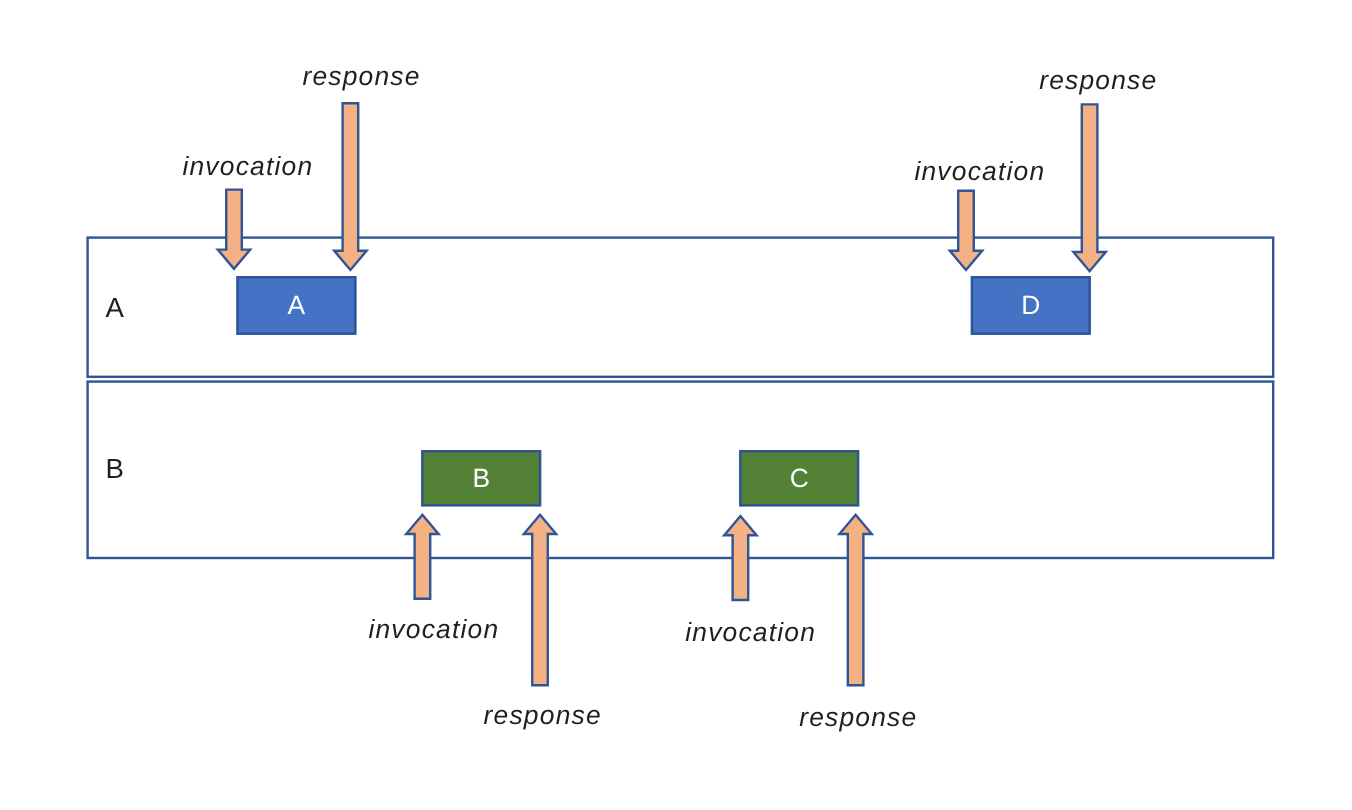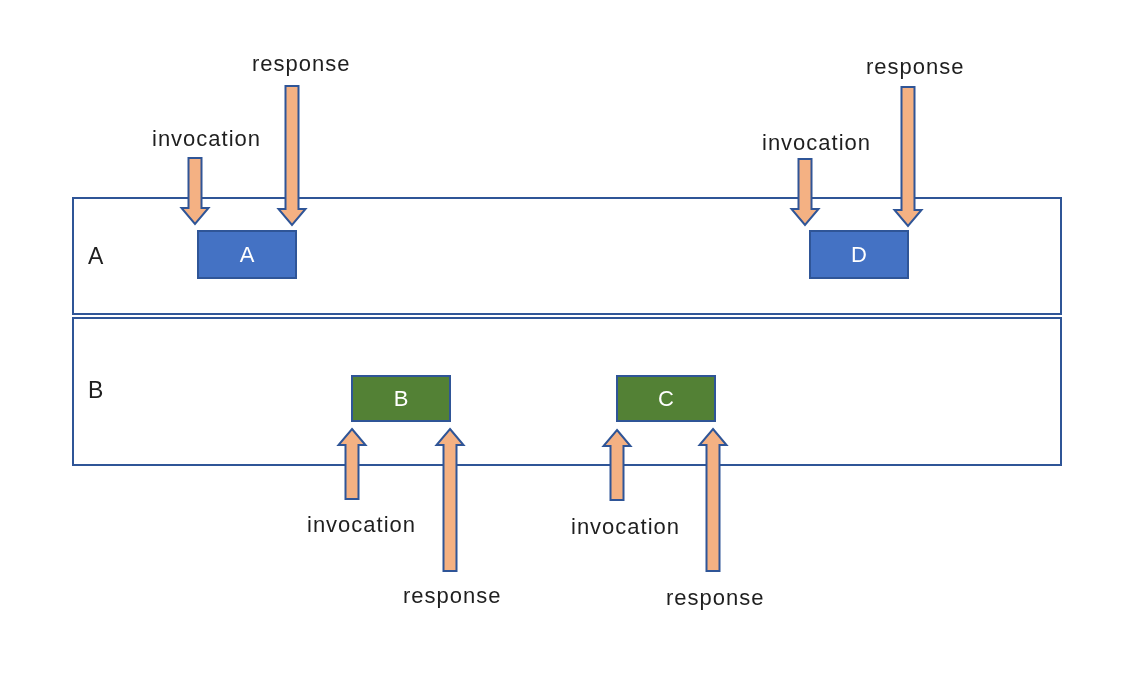--- a/index.html
+++ b/index.html
@@ -51,20 +51,21 @@
     stroke: var(--arrow-stroke, #2F5597);
     stroke-width: 2;
     stroke-linejoin: miter;
   }
   .ann {
     position: absolute;
     font-size: 22px;
     letter-spacing: 1px;
     color: var(--text-color, #1F1F1F);
     white-space: nowrap;
+    font-style: italic;
   }
 </style>
 </head>
 <body>
 
 <div class="canvas">
 
   <div class="lane lane-a">
     <span class="lane-label">A</span>
   </div>

